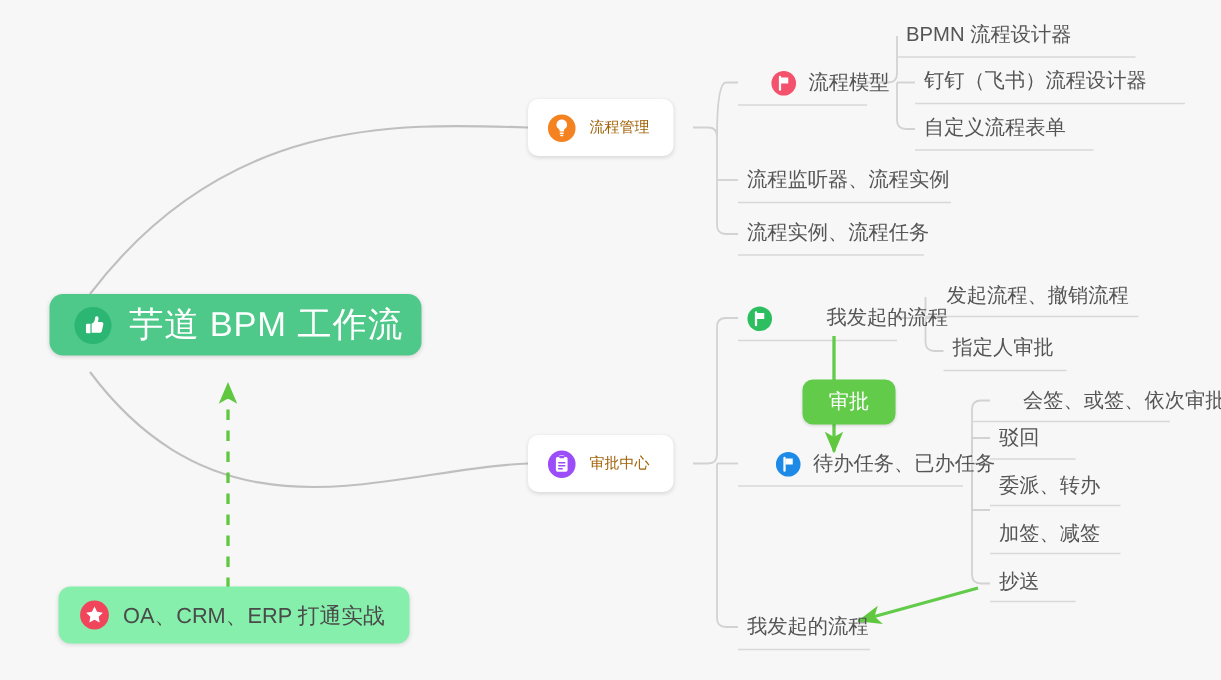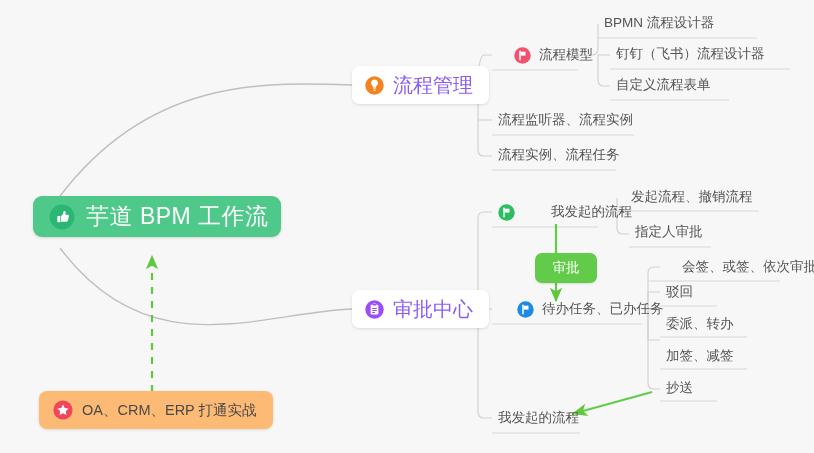--- a/index.html
+++ b/index.html
@@ -57,30 +57,30 @@
     background: #ffffff;
     border-radius: 7px;
     box-shadow: 0 1px 3px rgba(0,0,0,0.12);
     display: flex;
     align-items: center;
     padding: 0 16px 0 13px;
     height: 38px;
     box-sizing: border-box;
   }
   .branch-label {
-    font-size: 20px;
-    color: #8b5cf6;
+    font-size: 10px;
+    color: #a16207;
     margin-left: 9px;
     white-space: nowrap;
   }
 
   
   .card-node {
     position: absolute;
-    background: #fdba74;
+    background: #86efac;
     border-radius: 8px;
     box-shadow: 0 1px 3px rgba(0,0,0,0.12);
     display: flex;
     align-items: center;
     height: 38px;
     padding: 0 16px 0 14px;
     box-sizing: border-box;
   }
   .card-label {
     font-size: 14.5px;

